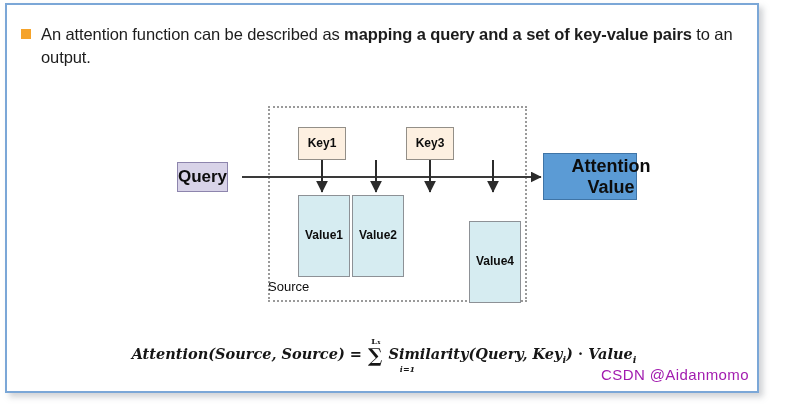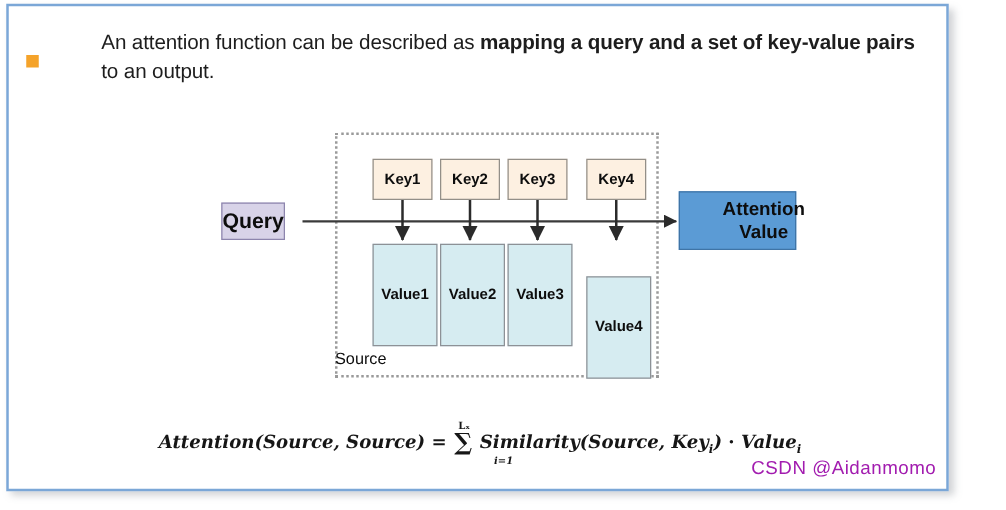--- a/index.html
+++ b/index.html
@@ -28,22 +28,21 @@
     box-shadow: 4px 4px 6px rgba(120,125,135,0.35);
   }
 
   
   #bullet-block {
     position: absolute;
     left: 14px;
     top: 18px;
     width: 720px;
     display: flex;
-    align-items: center;
-    gap: 40px;
+    align-items: flex-start;
   }
   #bullet-marker {
     width: 10px;
     height: 10px;
     background: #f5a32a;
     flex: 0 0 auto;
     margin-top: 6px;
     margin-right: 10px;
   }
   #bullet-text {
@@ -88,21 +87,21 @@
   }
 
   
   #attention-box {
     left: 536px;
     top: 148px;
     width: 94px;
     height: 47px;
     background: #5b9bd5;
     border: 1px solid #3f74a6;
-    font-size: 15px;
+    font-size: 18px;
     padding-left: 42px;
   }
 
   
   #source-container {
     position: absolute;
     left: 261px;
     top: 101px;
     width: 259px;
     height: 196px;
@@ -231,27 +230,24 @@
     <div class="box" id="query-box">Query</div>
 
     <div class="box" id="attention-box">
       <div>
         <div>Attention</div>
         <div>Value</div>
       </div>
     </div>
 
     <div class="box key-box" id="key-box-0">Key1</div>
-    <div class="box key-box" id="key-box-1">Key2</div>
     <div class="box key-box" id="key-box-2">Key3</div>
-    <div class="box key-box" id="key-box-3">Key4</div>
 
     <div class="box value-box" id="value-box-0">Value1</div>
     <div class="box value-box" id="value-box-1">Value2</div>
-    <div class="box value-box" id="value-box-2">Value3</div>
     <div class="box value-box" id="value-box-3">Value4</div>
 
     <svg id="arrows" viewBox="0 0 754 390">
       <defs>
         <marker id="ah" markerWidth="7" markerHeight="7" refX="5.6" refY="3" orient="auto">
           <path d="M0,0 L6,3 L0,6 z" fill="#2b2b2b"></path>
         </marker>
       </defs>
 
       <line x1="235" y1="172" x2="534" y2="172" stroke="#3a3a3a" stroke-width="1.8" marker-end="url(#ah)"></line>
@@ -264,20 +260,20 @@
   </div>
 
   <div id="formula">
     <span class="it">Attention(Source, Source)</span>
     <span>=</span>
     <span class="sum-wrap">
       <span class="sum-top">Lₓ</span>
       <span class="sum-sign">∑</span>
       <span class="sum-bot">i=1</span>
     </span>
-    <span class="it">Similarity(Source, Key</span><sub>i</sub><span class="it">)</span>
+    <span class="it">Similarity(Query, Key</span><sub>i</sub><span class="it">)</span>
     <span>·</span>
     <span class="it">Value</span><sub>i</sub>
   </div>
 
   <div id="watermark">CSDN @Aidanmomo</div>
 
 </div>
 
 </body></html>

